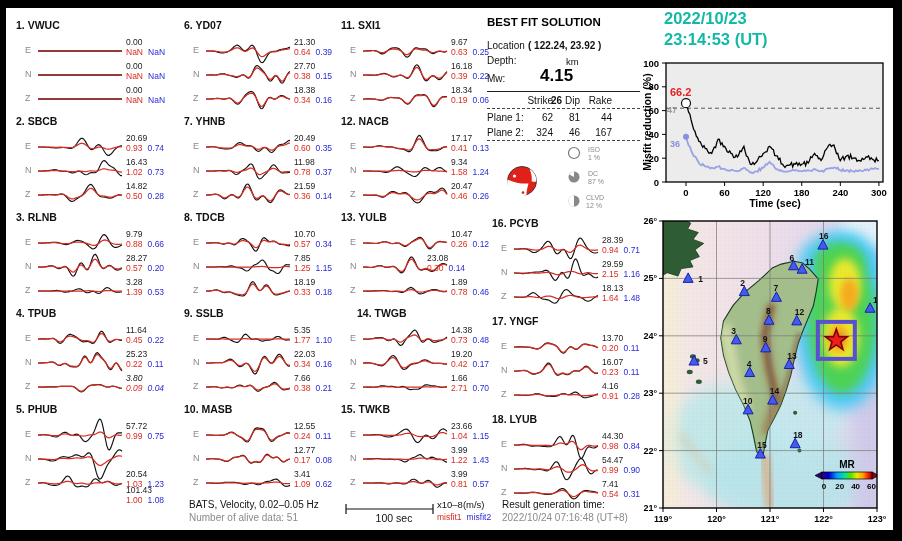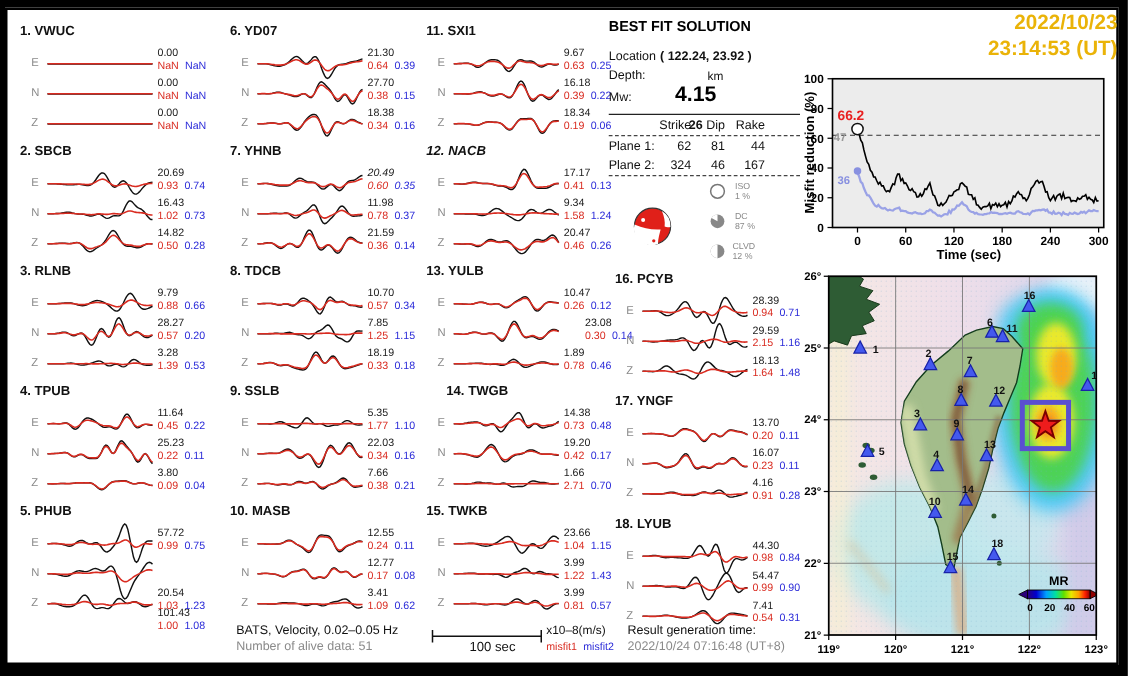--- a/index.html
+++ b/index.html
@@ -14,21 +14,21 @@
   .mis{font-size:8.5px;line-height:10px;white-space:nowrap;}
   .m1{color:#d92b20;} .m2{color:#2a2ad8;margin-left:5px;}
   .bf-title{font-size:11.5px;font-weight:bold;color:#000;}
   .bf-label{font-size:10px;color:#111;}
   .bf-bold{font-weight:bold;}
   .mw-big{font-size:17px;font-weight:bold;color:#000;}
   .tbl-cell{font-size:10px;color:#111;text-align:right;}
   .rule{border-top:1px solid #222;height:0;}
   .rule-dash{border-top:1px dashed #444;height:0;}
   .dec-label{font-size:7px;color:#888;line-height:8px;}
-  .plot-title{font-size:16.5px;font-weight:bold;color:#eab308;text-align:right;line-height:21px;}
+  .plot-title{font-size:16.5px;font-weight:bold;color:#14b8a6;text-align:left;line-height:21px;}
   .foot-black{font-size:10px;color:#111;white-space:nowrap;}
   .foot-gray{font-size:10px;color:#8a8a8a;white-space:nowrap;}
   .foot-small{font-size:8.5px;white-space:nowrap;}
   .units{font-size:9.5px;color:#111;white-space:nowrap;}
   svg{display:block;overflow:visible;}
 </style>
 </head>
 <body>
 
 <div id="page">
@@ -143,21 +143,21 @@
         </svg>
         <div class="abs " style="left: 126px; top: 349px;">
           <div class="amp">25.23</div>
           <div class="mis"><span class="m1">0.22</span><span class="m2">0.11</span></div>
         </div>
         <div class="abs comp-label" style="left: 25px; top: 381px;">Z</div>
         <svg width="84" height="50" style="position: absolute; left: 38px; top: 362px;">
           <path d="M0.0,25.0 L1.2,25.0 L2.3,25.0 L3.5,25.1 L4.7,25.1 L5.8,25.1 L7.0,25.0 L8.2,24.9 L9.3,24.9 L10.5,24.8 L11.7,24.8 L12.8,24.8 L14.0,24.8 L15.2,24.9 L16.3,24.9 L17.5,24.9 L18.7,24.8 L19.8,24.7 L21.0,24.5 L22.2,24.4 L23.3,24.2 L24.5,24.2 L25.7,24.2 L26.8,24.2 L28.0,24.2 L29.2,24.3 L30.3,24.2 L31.5,24.2 L32.7,24.2 L33.8,24.2 L35.0,24.5 L36.2,25.0 L37.3,25.8 L38.5,26.7 L39.7,27.8 L40.8,28.8 L42.0,29.5 L43.2,29.8 L44.3,29.6 L45.5,29.0 L46.7,28.0 L47.8,26.8 L49.0,25.6 L50.2,24.6 L51.3,23.8 L52.5,23.4 L53.7,23.1 L54.8,23.0 L56.0,22.9 L57.2,22.8 L58.3,22.7 L59.5,22.5 L60.7,22.5 L61.8,22.6 L63.0,22.8 L64.2,23.3 L65.3,23.8 L66.5,24.3 L67.7,24.8 L68.8,25.0 L70.0,25.0 L71.2,24.9 L72.3,24.6 L73.5,24.4 L74.7,24.2 L75.8,24.3 L77.0,24.5 L78.2,24.8 L79.3,25.3 L80.5,25.7 L81.7,26.1 L82.8,26.3 L84.0,26.4" fill="none" stroke="#111" stroke-width="1.15"></path>
           <path d="M0.0,25.0 L1.2,25.0 L2.3,25.0 L3.5,25.1 L4.7,25.1 L5.8,25.0 L7.0,25.0 L8.2,25.0 L9.3,24.9 L10.5,24.8 L11.7,24.8 L12.8,24.8 L14.0,24.9 L15.2,24.9 L16.3,24.9 L17.5,24.9 L18.7,24.8 L19.8,24.7 L21.0,24.6 L22.2,24.4 L23.3,24.3 L24.5,24.3 L25.7,24.3 L26.8,24.3 L28.0,24.3 L29.2,24.4 L30.3,24.3 L31.5,24.3 L32.7,24.3 L33.8,24.4 L35.0,24.6 L36.2,25.0 L37.3,25.7 L38.5,26.5 L39.7,27.4 L40.8,28.3 L42.0,28.9 L43.2,29.2 L44.3,29.1 L45.5,28.5 L46.7,27.6 L47.8,26.6 L49.0,25.5 L50.2,24.6 L51.3,24.0 L52.5,23.5 L53.7,23.3 L54.8,23.2 L56.0,23.2 L57.2,23.1 L58.3,23.0 L59.5,22.9 L60.7,22.8 L61.8,22.9 L63.0,23.1 L64.2,23.5 L65.3,24.0 L66.5,24.4 L67.7,24.8 L68.8,25.0 L70.0,25.0 L71.2,24.9 L72.3,24.6 L73.5,24.4 L74.7,24.3 L75.8,24.3 L77.0,24.5 L78.2,24.8 L79.3,25.2 L80.5,25.6 L81.7,26.0 L82.8,26.2 L84.0,26.3" fill="none" stroke="#d92b20" stroke-width="1.25"></path>
         </svg>
-        <div class="abs " style="left: 126px; top: 373px;">
+        <div class="abs " style="left: 126px; top: 373px; font-style: italic;">
           <div class="amp">3.80</div>
           <div class="mis"><span class="m1">0.09</span><span class="m2">0.04</span></div>
         </div>
       </div>
       <div class="abs ">
         <div class="abs st-header" style="left: 16px; top: 403px;">5.  PHUB</div>
         <div class="abs comp-label" style="left: 25px; top: 429px;">E</div>
         <svg width="84" height="50" style="position: absolute; left: 38px; top: 410px;">
           <path d="M0.0,25.0 L1.2,25.0 L2.3,24.9 L3.5,24.8 L4.7,24.7 L5.8,24.7 L7.0,24.8 L8.2,24.9 L9.3,25.0 L10.5,25.2 L11.7,25.5 L12.8,25.8 L14.0,26.1 L15.2,26.5 L16.3,26.8 L17.5,27.0 L18.7,26.9 L19.8,26.4 L21.0,25.7 L22.2,24.8 L23.3,23.9 L24.5,23.1 L25.7,22.5 L26.8,22.3 L28.0,22.4 L29.2,22.9 L30.3,23.7 L31.5,24.4 L32.7,25.0 L33.8,25.2 L35.0,25.2 L36.2,24.8 L37.3,24.4 L38.5,24.1 L39.7,24.2 L40.8,25.0 L42.0,26.2 L43.2,27.8 L44.3,29.4 L45.5,30.7 L46.7,31.5 L47.8,31.6 L49.0,31.0 L50.2,30.1 L51.3,28.8 L52.5,27.4 L53.7,25.9 L54.8,24.0 L56.0,21.7 L57.2,18.9 L58.3,15.7 L59.5,12.5 L60.7,10.1 L61.8,9.1 L63.0,10.1 L64.2,13.3 L65.3,18.3 L66.5,24.4 L67.7,30.5 L68.8,35.7 L70.0,38.9 L71.2,39.9 L72.3,38.8 L73.5,36.0 L74.7,32.5 L75.8,29.0 L77.0,26.1 L78.2,24.1 L79.3,23.1 L80.5,22.8 L81.7,22.8 L82.8,22.8 L84.0,22.8" fill="none" stroke="#111" stroke-width="1.15"></path>
           <path d="M0.0,25.0 L1.2,25.0 L2.3,25.0 L3.5,24.9 L4.7,24.9 L5.8,24.9 L7.0,24.9 L8.2,24.9 L9.3,25.0 L10.5,25.1 L11.7,25.2 L12.8,25.3 L14.0,25.5 L15.2,25.6 L16.3,25.7 L17.5,25.7 L18.7,25.7 L19.8,25.5 L21.0,25.2 L22.2,24.8 L23.3,24.5 L24.5,24.2 L25.7,24.0 L26.8,23.9 L28.0,24.0 L29.2,24.1 L30.3,24.4 L31.5,24.8 L32.7,25.1 L33.8,25.3 L35.0,25.4 L36.2,25.5 L37.3,25.4 L38.5,25.4 L39.7,25.4 L40.8,25.5 L42.0,25.7 L43.2,25.9 L44.3,26.0 L45.5,26.1 L46.7,26.0 L47.8,25.8 L49.0,25.5 L50.2,25.2 L51.3,25.0 L52.5,24.9 L53.7,24.8 L54.8,24.7 L56.0,24.6 L57.2,24.2 L58.3,23.7 L59.5,23.0 L60.7,22.4 L61.8,22.0 L63.0,22.0 L64.2,22.5 L65.3,23.4 L66.5,24.7 L67.7,26.0 L68.8,27.0 L70.0,27.7 L71.2,27.8 L72.3,27.5 L73.5,26.9 L74.7,26.2 L75.8,25.5 L77.0,25.1 L78.2,24.9 L79.3,25.0 L80.5,25.1 L81.7,25.3 L82.8,25.3 L84.0,25.2" fill="none" stroke="#d92b20" stroke-width="1.25"></path>
@@ -215,21 +215,21 @@
           <div class="mis"><span class="m1">0.34</span><span class="m2">0.16</span></div>
         </div>
       </div>
       <div class="abs ">
         <div class="abs st-header" style="left: 184px; top: 115px;">7.  YHNB</div>
         <div class="abs comp-label" style="left: 193px; top: 141px;">E</div>
         <svg width="84" height="50" style="position: absolute; left: 206px; top: 122px;">
           <path d="M0.0,25.0 L1.2,25.0 L2.3,25.0 L3.5,24.9 L4.7,24.8 L5.8,24.7 L7.0,24.7 L8.2,24.8 L9.3,25.0 L10.5,25.2 L11.7,25.6 L12.8,25.9 L14.0,26.3 L15.2,26.5 L16.3,26.7 L17.5,26.8 L18.7,26.9 L19.8,26.9 L21.0,26.9 L22.2,26.9 L23.3,26.8 L24.5,26.6 L25.7,26.2 L26.8,25.5 L28.0,24.6 L29.2,23.5 L30.3,22.4 L31.5,21.4 L32.7,20.8 L33.8,20.5 L35.0,20.7 L36.2,21.3 L37.3,22.0 L38.5,22.7 L39.7,23.3 L40.8,23.5 L42.0,23.6 L43.2,23.6 L44.3,23.7 L45.5,24.0 L46.7,24.7 L47.8,25.8 L49.0,27.0 L50.2,28.2 L51.3,29.0 L52.5,29.3 L53.7,29.0 L54.8,28.1 L56.0,27.1 L57.2,26.1 L58.3,25.6 L59.5,25.7 L60.7,26.4 L61.8,27.6 L63.0,28.9 L64.2,30.0 L65.3,30.5 L66.5,30.2 L67.7,29.2 L68.8,27.8 L70.0,26.1 L71.2,24.6 L72.3,23.5 L73.5,22.8 L74.7,22.5 L75.8,22.3 L77.0,22.2 L78.2,21.7 L79.3,21.0 L80.5,20.1 L81.7,19.2 L82.8,18.6 L84.0,18.4" fill="none" stroke="#111" stroke-width="1.15"></path>
           <path d="M0.0,25.0 L1.2,25.0 L2.3,25.0 L3.5,24.9 L4.7,24.9 L5.8,24.8 L7.0,24.8 L8.2,24.9 L9.3,25.0 L10.5,25.1 L11.7,25.3 L12.8,25.5 L14.0,25.7 L15.2,25.8 L16.3,25.9 L17.5,26.0 L18.7,26.1 L19.8,26.1 L21.0,26.1 L22.2,26.1 L23.3,26.1 L24.5,26.0 L25.7,25.8 L26.8,25.4 L28.0,24.8 L29.2,24.2 L30.3,23.6 L31.5,23.0 L32.7,22.7 L33.8,22.5 L35.0,22.6 L36.2,22.9 L37.3,23.3 L38.5,23.7 L39.7,24.0 L40.8,24.1 L42.0,24.1 L43.2,24.1 L44.3,24.1 L45.5,24.3 L46.7,24.7 L47.8,25.3 L49.0,26.0 L50.2,26.7 L51.3,27.2 L52.5,27.3 L53.7,27.2 L54.8,26.7 L56.0,26.1 L57.2,25.6 L58.3,25.3 L59.5,25.4 L60.7,25.8 L61.8,26.5 L63.0,27.3 L64.2,27.9 L65.3,28.2 L66.5,28.1 L67.7,27.6 L68.8,26.8 L70.0,25.8 L71.2,25.0 L72.3,24.3 L73.5,23.9 L74.7,23.7 L75.8,23.6 L77.0,23.4 L78.2,23.2 L79.3,22.7 L80.5,22.2 L81.7,21.6 L82.8,21.2 L84.0,21.1" fill="none" stroke="#d92b20" stroke-width="1.25"></path>
         </svg>
-        <div class="abs " style="left: 294px; top: 133px; font-style: italic;">
+        <div class="abs " style="left: 294px; top: 133px;">
           <div class="amp">20.49</div>
           <div class="mis"><span class="m1">0.60</span><span class="m2">0.35</span></div>
         </div>
         <div class="abs comp-label" style="left: 193px; top: 165px;">N</div>
         <svg width="84" height="50" style="position: absolute; left: 206px; top: 146px;">
           <path d="M0.0,25.0 L1.2,25.0 L2.3,25.0 L3.5,25.0 L4.7,25.0 L5.8,25.0 L7.0,25.0 L8.2,25.0 L9.3,24.9 L10.5,24.8 L11.7,24.7 L12.8,24.5 L14.0,24.5 L15.2,24.5 L16.3,24.7 L17.5,24.8 L18.7,24.8 L19.8,24.7 L21.0,24.6 L22.2,24.4 L23.3,24.4 L24.5,24.7 L25.7,25.4 L26.8,26.4 L28.0,27.4 L29.2,28.2 L30.3,28.5 L31.5,28.3 L32.7,27.6 L33.8,26.5 L35.0,25.5 L36.2,24.6 L37.3,23.9 L38.5,23.2 L39.7,22.5 L40.8,21.4 L42.0,20.1 L43.2,18.8 L44.3,18.0 L45.5,18.0 L46.7,19.2 L47.8,21.5 L49.0,24.6 L50.2,27.9 L51.3,30.6 L52.5,32.4 L53.7,33.0 L54.8,32.6 L56.0,31.6 L57.2,30.4 L58.3,29.2 L59.5,28.1 L60.7,26.9 L61.8,25.5 L63.0,23.9 L64.2,22.1 L65.3,20.4 L66.5,19.2 L67.7,18.8 L68.8,19.3 L70.0,20.5 L71.2,22.2 L72.3,23.9 L73.5,25.3 L74.7,26.3 L75.8,26.9 L77.0,27.0 L78.2,26.9 L79.3,26.8 L80.5,26.7 L81.7,26.6 L82.8,26.4 L84.0,26.2" fill="none" stroke="#111" stroke-width="1.15"></path>
           <path d="M0.0,25.0 L1.2,25.0 L2.3,25.0 L3.5,25.0 L4.7,25.0 L5.8,25.0 L7.0,25.0 L8.2,25.0 L9.3,25.0 L10.5,24.9 L11.7,24.9 L12.8,24.9 L14.0,24.9 L15.2,24.9 L16.3,25.0 L17.5,25.0 L18.7,25.0 L19.8,25.0 L21.0,24.8 L22.2,24.7 L23.3,24.6 L24.5,24.7 L25.7,25.0 L26.8,25.4 L28.0,25.8 L29.2,26.2 L30.3,26.4 L31.5,26.3 L32.7,26.1 L33.8,25.7 L35.0,25.3 L36.2,24.9 L37.3,24.6 L38.5,24.4 L39.7,24.1 L40.8,23.6 L42.0,23.0 L43.2,22.4 L44.3,22.0 L45.5,22.0 L46.7,22.5 L47.8,23.6 L49.0,24.9 L50.2,26.4 L51.3,27.5 L52.5,28.3 L53.7,28.5 L54.8,28.3 L56.0,27.8 L57.2,27.2 L58.3,26.6 L59.5,26.1 L60.7,25.5 L61.8,24.9 L63.0,24.2 L64.2,23.5 L65.3,22.9 L66.5,22.4 L67.7,22.3 L68.8,22.6 L70.0,23.2 L71.2,24.0 L72.3,24.8 L73.5,25.4 L74.7,25.8 L75.8,26.0 L77.0,26.0 L78.2,25.9 L79.3,25.8 L80.5,25.7 L81.7,25.6 L82.8,25.5 L84.0,25.4" fill="none" stroke="#d92b20" stroke-width="1.25"></path>
         </svg>
         <div class="abs " style="left: 294px; top: 157px;">
           <div class="amp">11.98</div>
@@ -359,21 +359,21 @@
         <svg width="84" height="50" style="position: absolute; left: 363px; top: 74px;">
           <path d="M0.0,25.0 L1.2,25.0 L2.3,25.0 L3.5,24.9 L4.7,24.9 L5.8,24.9 L7.0,24.9 L8.2,24.9 L9.3,25.0 L10.5,25.0 L11.7,25.1 L12.8,25.3 L14.0,25.6 L15.2,25.8 L16.3,26.1 L17.5,26.3 L18.7,26.3 L19.8,26.0 L21.0,25.6 L22.2,25.1 L23.3,24.6 L24.5,24.1 L25.7,23.7 L26.8,23.5 L28.0,23.4 L29.2,23.5 L30.3,23.6 L31.5,23.7 L32.7,23.7 L33.8,23.8 L35.0,23.9 L36.2,24.1 L37.3,24.5 L38.5,25.2 L39.7,26.3 L40.8,27.5 L42.0,28.7 L43.2,29.6 L44.3,30.1 L45.5,29.9 L46.7,29.1 L47.8,27.7 L49.0,25.9 L50.2,24.2 L51.3,22.7 L52.5,21.6 L53.7,21.0 L54.8,20.9 L56.0,20.9 L57.2,21.0 L58.3,21.0 L59.5,20.8 L60.7,20.7 L61.8,20.8 L63.0,21.4 L64.2,22.7 L65.3,24.5 L66.5,26.8 L67.7,29.2 L68.8,31.2 L70.0,32.4 L71.2,32.6 L72.3,31.9 L73.5,30.4 L74.7,28.4 L75.8,26.5 L77.0,24.8 L78.2,23.6 L79.3,22.9 L80.5,22.7 L81.7,22.6 L82.8,22.6 L84.0,22.5" fill="none" stroke="#111" stroke-width="1.15"></path>
           <path d="M0.0,25.0 L1.2,25.0 L2.3,25.0 L3.5,24.9 L4.7,24.9 L5.8,24.9 L7.0,24.9 L8.2,24.9 L9.3,25.0 L10.5,25.0 L11.7,25.1 L12.8,25.3 L14.0,25.5 L15.2,25.7 L16.3,26.0 L17.5,26.1 L18.7,26.1 L19.8,25.9 L21.0,25.6 L22.2,25.1 L23.3,24.6 L24.5,24.2 L25.7,23.9 L26.8,23.7 L28.0,23.6 L29.2,23.6 L30.3,23.7 L31.5,23.8 L32.7,23.9 L33.8,23.9 L35.0,24.0 L36.2,24.2 L37.3,24.6 L38.5,25.2 L39.7,26.1 L40.8,27.1 L42.0,28.2 L43.2,29.0 L44.3,29.4 L45.5,29.3 L46.7,28.5 L47.8,27.3 L49.0,25.8 L50.2,24.3 L51.3,23.0 L52.5,22.1 L53.7,21.6 L54.8,21.5 L56.0,21.6 L57.2,21.6 L58.3,21.6 L59.5,21.4 L60.7,21.3 L61.8,21.3 L63.0,21.8 L64.2,22.9 L65.3,24.5 L66.5,26.4 L67.7,28.5 L68.8,30.2 L70.0,31.2 L71.2,31.5 L72.3,30.9 L73.5,29.6 L74.7,28.0 L75.8,26.3 L77.0,24.9 L78.2,23.9 L79.3,23.3 L80.5,23.1 L81.7,23.1 L82.8,23.0 L84.0,22.9" fill="none" stroke="#d92b20" stroke-width="1.25"></path>
         </svg>
         <div class="abs " style="left: 451px; top: 85px;">
           <div class="amp">18.34</div>
           <div class="mis"><span class="m1">0.19</span><span class="m2">0.06</span></div>
         </div>
       </div>
       <div class="abs ">
-        <div class="abs st-header" style="left: 341px; top: 115px; font-style: italic;">12.  NACB</div>
+        <div class="abs st-header" style="left: 341px; top: 115px;">12.  NACB</div>
         <div class="abs comp-label" style="left: 350px; top: 141px;">E</div>
         <svg width="84" height="50" style="position: absolute; left: 363px; top: 122px;">
           <path d="M0.0,25.0 L1.2,25.0 L2.3,25.0 L3.5,25.1 L4.7,25.2 L5.8,25.3 L7.0,25.3 L8.2,25.2 L9.3,25.1 L10.5,24.8 L11.7,24.5 L12.8,24.2 L14.0,24.0 L15.2,23.8 L16.3,23.7 L17.5,23.8 L18.7,24.0 L19.8,24.3 L21.0,24.5 L22.2,24.7 L23.3,24.8 L24.5,24.8 L25.7,24.8 L26.8,24.8 L28.0,24.9 L29.2,25.0 L30.3,25.3 L31.5,25.6 L32.7,26.0 L33.8,26.3 L35.0,26.6 L36.2,26.8 L37.3,26.9 L38.5,26.9 L39.7,27.1 L40.8,27.4 L42.0,27.9 L43.2,28.5 L44.3,29.2 L45.5,29.6 L46.7,29.6 L47.8,28.9 L49.0,27.4 L50.2,25.1 L51.3,22.2 L52.5,19.2 L53.7,16.5 L54.8,14.5 L56.0,13.5 L57.2,13.8 L58.3,15.2 L59.5,17.4 L60.7,20.0 L61.8,22.6 L63.0,24.9 L64.2,26.7 L65.3,27.8 L66.5,28.4 L67.7,28.6 L68.8,28.6 L70.0,28.6 L71.2,28.7 L72.3,28.7 L73.5,28.6 L74.7,28.4 L75.8,28.0 L77.0,27.4 L78.2,26.7 L79.3,26.0 L80.5,25.4 L81.7,25.0 L82.8,24.8 L84.0,24.8" fill="none" stroke="#111" stroke-width="1.15"></path>
           <path d="M0.0,25.0 L1.2,25.0 L2.3,25.0 L3.5,25.1 L4.7,25.2 L5.8,25.2 L7.0,25.2 L8.2,25.2 L9.3,25.1 L10.5,24.9 L11.7,24.7 L12.8,24.5 L14.0,24.3 L15.2,24.2 L16.3,24.1 L17.5,24.1 L18.7,24.3 L19.8,24.4 L21.0,24.6 L22.2,24.7 L23.3,24.8 L24.5,24.8 L25.7,24.8 L26.8,24.8 L28.0,24.9 L29.2,25.0 L30.3,25.2 L31.5,25.5 L32.7,25.8 L33.8,26.1 L35.0,26.3 L36.2,26.4 L37.3,26.5 L38.5,26.6 L39.7,26.6 L40.8,26.8 L42.0,27.1 L43.2,27.5 L44.3,27.9 L45.5,28.2 L46.7,28.1 L47.8,27.5 L49.0,26.4 L50.2,24.7 L51.3,22.7 L52.5,20.6 L53.7,18.7 L54.8,17.3 L56.0,16.8 L57.2,17.1 L58.3,18.1 L59.5,19.8 L60.7,21.7 L61.8,23.7 L63.0,25.3 L64.2,26.5 L65.3,27.3 L66.5,27.7 L67.7,27.8 L68.8,27.7 L70.0,27.7 L71.2,27.6 L72.3,27.5 L73.5,27.4 L74.7,27.2 L75.8,26.9 L77.0,26.5 L78.2,26.0 L79.3,25.5 L80.5,25.1 L81.7,24.9 L82.8,24.8 L84.0,24.9" fill="none" stroke="#d92b20" stroke-width="1.25"></path>
         </svg>
         <div class="abs " style="left: 451px; top: 133px;">
           <div class="amp">17.17</div>
           <div class="mis"><span class="m1">0.41</span><span class="m2">0.13</span></div>
         </div>
         <div class="abs comp-label" style="left: 350px; top: 165px;">N</div>
@@ -404,21 +404,21 @@
         </svg>
         <div class="abs " style="left: 451px; top: 229px;">
           <div class="amp">10.47</div>
           <div class="mis"><span class="m1">0.26</span><span class="m2">0.12</span></div>
         </div>
         <div class="abs comp-label" style="left: 350px; top: 261px;">N</div>
         <svg width="84" height="50" style="position: absolute; left: 363px; top: 242px;">
           <path d="M0.0,25.0 L1.2,25.0 L2.3,25.0 L3.5,25.1 L4.7,25.3 L5.8,25.4 L7.0,25.5 L8.2,25.5 L9.3,25.3 L10.5,25.1 L11.7,24.8 L12.8,24.4 L14.0,24.1 L15.2,23.8 L16.3,23.7 L17.5,23.7 L18.7,23.9 L19.8,24.3 L21.0,24.7 L22.2,25.1 L23.3,25.3 L24.5,25.3 L25.7,25.2 L26.8,24.9 L28.0,24.6 L29.2,24.4 L30.3,24.4 L31.5,24.8 L32.7,25.5 L33.8,26.7 L35.0,28.0 L36.2,29.3 L37.3,30.4 L38.5,30.9 L39.7,30.6 L40.8,29.3 L42.0,27.2 L43.2,24.4 L44.3,21.3 L45.5,18.5 L46.7,16.3 L47.8,15.1 L49.0,15.1 L50.2,16.3 L51.3,18.3 L52.5,20.8 L53.7,23.4 L54.8,25.6 L56.0,27.1 L57.2,28.0 L58.3,28.2 L59.5,27.9 L60.7,27.5 L61.8,27.3 L63.0,27.2 L64.2,27.5 L65.3,28.1 L66.5,28.7 L67.7,29.3 L68.8,29.5 L70.0,29.3 L71.2,28.7 L72.3,27.6 L73.5,26.4 L74.7,25.0 L75.8,23.7 L77.0,22.7 L78.2,22.0 L79.3,21.6 L80.5,21.6 L81.7,21.8 L82.8,22.3 L84.0,22.9" fill="none" stroke="#111" stroke-width="1.15"></path>
           <path d="M0.0,25.0 L1.2,25.0 L2.3,25.0 L3.5,25.1 L4.7,25.2 L5.8,25.3 L7.0,25.4 L8.2,25.4 L9.3,25.3 L10.5,25.1 L11.7,24.9 L12.8,24.6 L14.0,24.3 L15.2,24.1 L16.3,23.9 L17.5,24.0 L18.7,24.1 L19.8,24.4 L21.0,24.7 L22.2,25.0 L23.3,25.2 L24.5,25.2 L25.7,25.1 L26.8,24.9 L28.0,24.7 L29.2,24.6 L30.3,24.7 L31.5,25.0 L32.7,25.5 L33.8,26.4 L35.0,27.4 L36.2,28.4 L37.3,29.2 L38.5,29.6 L39.7,29.2 L40.8,28.2 L42.0,26.5 L43.2,24.3 L44.3,21.9 L45.5,19.7 L46.7,18.1 L47.8,17.2 L49.0,17.3 L50.2,18.3 L51.3,20.0 L52.5,22.0 L53.7,24.1 L54.8,25.8 L56.0,26.9 L57.2,27.5 L58.3,27.6 L59.5,27.3 L60.7,26.9 L61.8,26.6 L63.0,26.5 L64.2,26.7 L65.3,27.2 L66.5,27.7 L67.7,28.2 L68.8,28.4 L70.0,28.3 L71.2,27.9 L72.3,27.2 L73.5,26.2 L74.7,25.1 L75.8,24.2 L77.0,23.3 L78.2,22.7 L79.3,22.4 L80.5,22.3 L81.7,22.5 L82.8,22.9 L84.0,23.3" fill="none" stroke="#d92b20" stroke-width="1.25"></path>
         </svg>
-        <div class="abs " style="left: 468px; top: 253px;">
+        <div class="abs " style="left: 427px; top: 253px;">
           <div class="amp">23.08</div>
           <div class="mis"><span class="m1">0.30</span><span class="m2">0.14</span></div>
         </div>
         <div class="abs comp-label" style="left: 350px; top: 285px;">Z</div>
         <svg width="84" height="50" style="position: absolute; left: 363px; top: 266px;">
           <path d="M0.0,25.0 L1.2,25.0 L2.3,25.0 L3.5,25.1 L4.7,25.1 L5.8,25.1 L7.0,25.1 L8.2,25.0 L9.3,25.0 L10.5,24.9 L11.7,24.9 L12.8,24.8 L14.0,24.8 L15.2,24.7 L16.3,24.7 L17.5,24.6 L18.7,24.5 L19.8,24.5 L21.0,24.5 L22.2,24.6 L23.3,24.8 L24.5,25.0 L25.7,25.2 L26.8,25.4 L28.0,25.5 L29.2,25.6 L30.3,25.5 L31.5,25.5 L32.7,25.4 L33.8,25.5 L35.0,25.7 L36.2,25.9 L37.3,26.2 L38.5,26.3 L39.7,26.3 L40.8,25.9 L42.0,25.3 L43.2,24.4 L44.3,23.3 L45.5,22.4 L46.7,21.7 L47.8,21.4 L49.0,21.7 L50.2,22.4 L51.3,23.5 L52.5,24.7 L53.7,25.9 L54.8,26.9 L56.0,27.6 L57.2,27.9 L58.3,27.8 L59.5,27.5 L60.7,27.1 L61.8,26.5 L63.0,26.0 L64.2,25.4 L65.3,24.9 L66.5,24.5 L67.7,24.1 L68.8,23.7 L70.0,23.5 L71.2,23.5 L72.3,23.5 L73.5,23.8 L74.7,24.1 L75.8,24.6 L77.0,25.0 L78.2,25.3 L79.3,25.6 L80.5,25.7 L81.7,25.7 L82.8,25.6 L84.0,25.4" fill="none" stroke="#111" stroke-width="1.15"></path>
           <path d="M0.0,25.0 L1.2,25.0 L2.3,25.0 L3.5,25.0 L4.7,25.0 L5.8,25.0 L7.0,25.0 L8.2,25.0 L9.3,25.0 L10.5,25.0 L11.7,24.9 L12.8,24.9 L14.0,24.9 L15.2,24.8 L16.3,24.8 L17.5,24.8 L18.7,24.8 L19.8,24.8 L21.0,24.9 L22.2,24.9 L23.3,25.0 L24.5,25.1 L25.7,25.2 L26.8,25.3 L28.0,25.3 L29.2,25.3 L30.3,25.2 L31.5,25.1 L32.7,25.1 L33.8,25.1 L35.0,25.1 L36.2,25.2 L37.3,25.3 L38.5,25.4 L39.7,25.5 L40.8,25.4 L42.0,25.2 L43.2,24.8 L44.3,24.4 L45.5,24.0 L46.7,23.8 L47.8,23.6 L49.0,23.7 L50.2,24.0 L51.3,24.4 L52.5,24.9 L53.7,25.3 L54.8,25.7 L56.0,26.0 L57.2,26.1 L58.3,26.1 L59.5,26.0 L60.7,25.8 L61.8,25.6 L63.0,25.4 L64.2,25.2 L65.3,25.0 L66.5,24.8 L67.7,24.6 L68.8,24.5 L70.0,24.4 L71.2,24.4 L72.3,24.4 L73.5,24.5 L74.7,24.6 L75.8,24.8 L77.0,25.0 L78.2,25.1 L79.3,25.2 L80.5,25.3 L81.7,25.3 L82.8,25.2 L84.0,25.2" fill="none" stroke="#d92b20" stroke-width="1.25"></path>
         </svg>
         <div class="abs " style="left: 451px; top: 277px;">
           <div class="amp">1.89</div>

